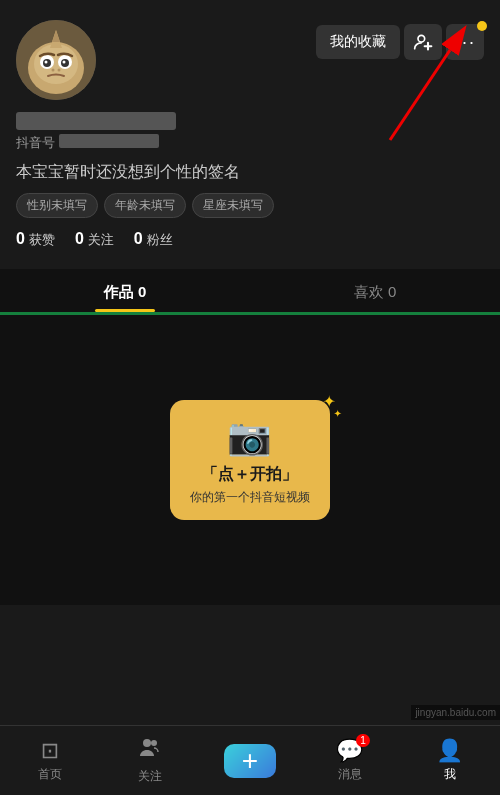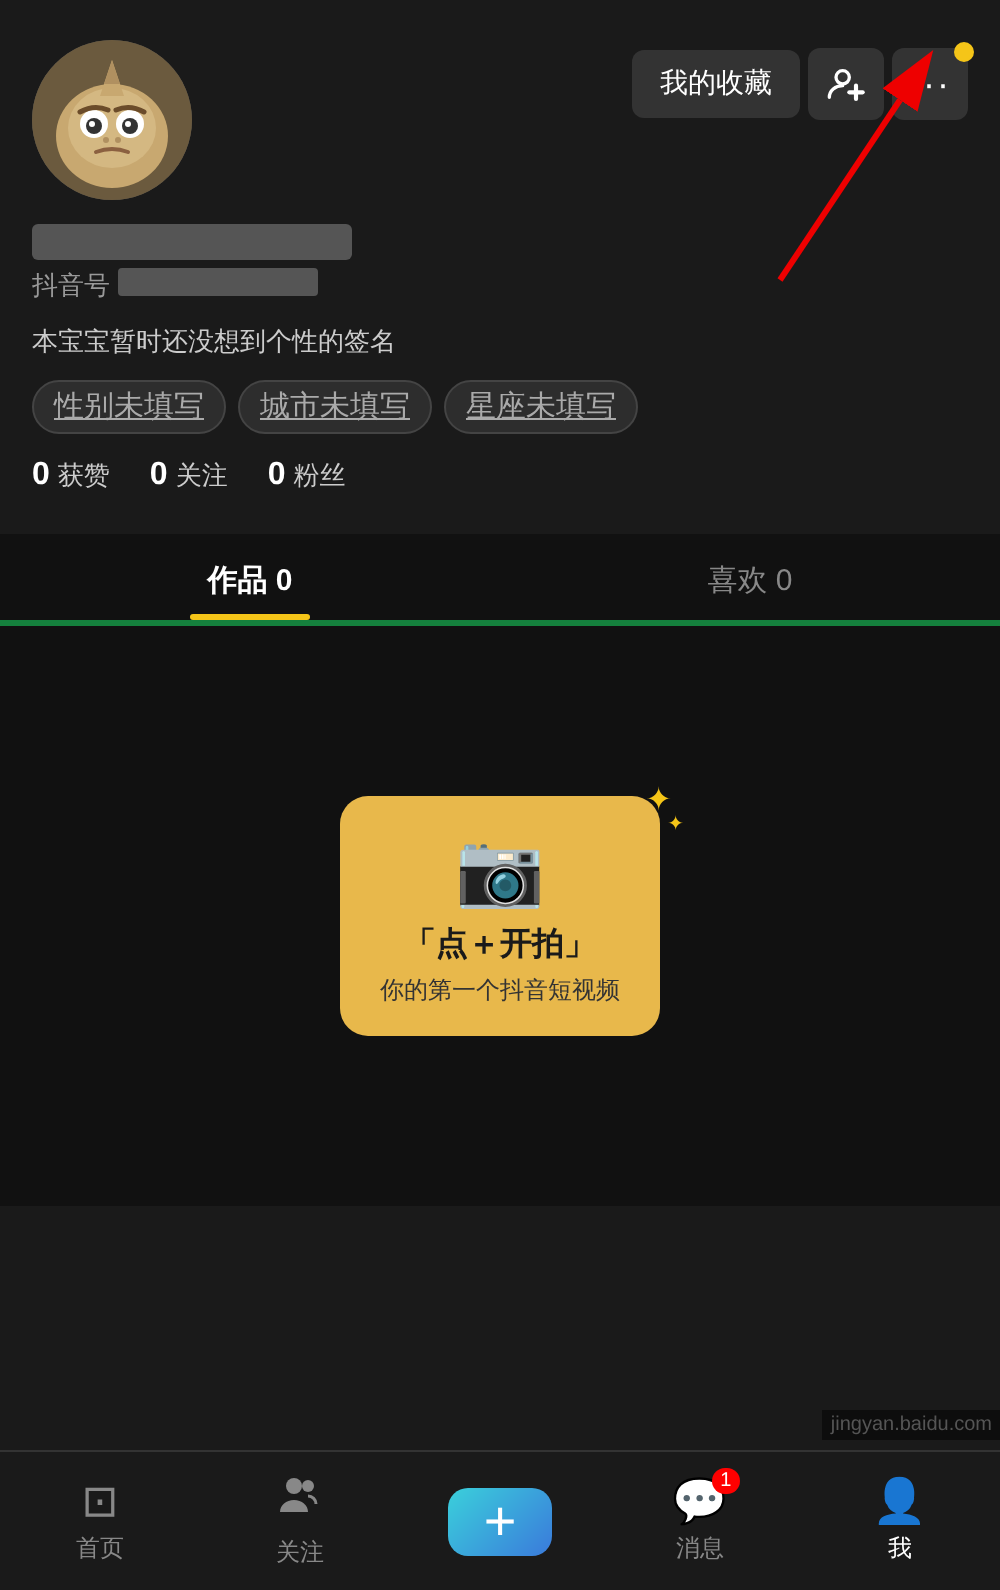--- a/index.html
+++ b/index.html
@@ -120,40 +120,39 @@
 
     .douyin-id-value {
       background: #555;
       height: 14px;
       width: 100px;
       border-radius: 2px;
       display: inline-block;
     }
 
     .bio-text {
-      font-size: 13px;
+      font-size: 16px;
       color: #ccc;
       margin-bottom: 10px;
     }
 
     .tags-row {
       display: flex;
       flex-wrap: wrap;
       gap: 6px;
       margin-bottom: 12px;
     }
 
     .tag {
       background: #2d2d2d;
       border: 1px solid #444;
       border-radius: 20px;
       padding: 3px 10px;
-      font-size: 15px;
+      font-size: 12px;
       color: #aaa;
-      text-decoration: underline;
     }
 
     .stats-row {
       display: flex;
       gap: 20px;
       font-size: 14px;
       color: #fff;
       margin-bottom: 4px;
     }
 
@@ -399,21 +398,21 @@
 
   <div class="douyin-id">
     <span>抖音号</span>
     <span class="douyin-id-value"></span>
   </div>
 
   <div class="bio-text">本宝宝暂时还没想到个性的签名</div>
 
   <div class="tags-row">
     <span class="tag">性别未填写</span>
-    <span class="tag">城市未填写</span>
+    <span class="tag">年龄未填写</span>
     <span class="tag">星座未填写</span>
   </div>
 
   <div class="stats-row">
     <div class="stat-item">
       <span class="stat-num">0</span>
       <span class="stat-label">获赞</span>
     </div>
     <div class="stat-item">
       <span class="stat-num">0</span>

